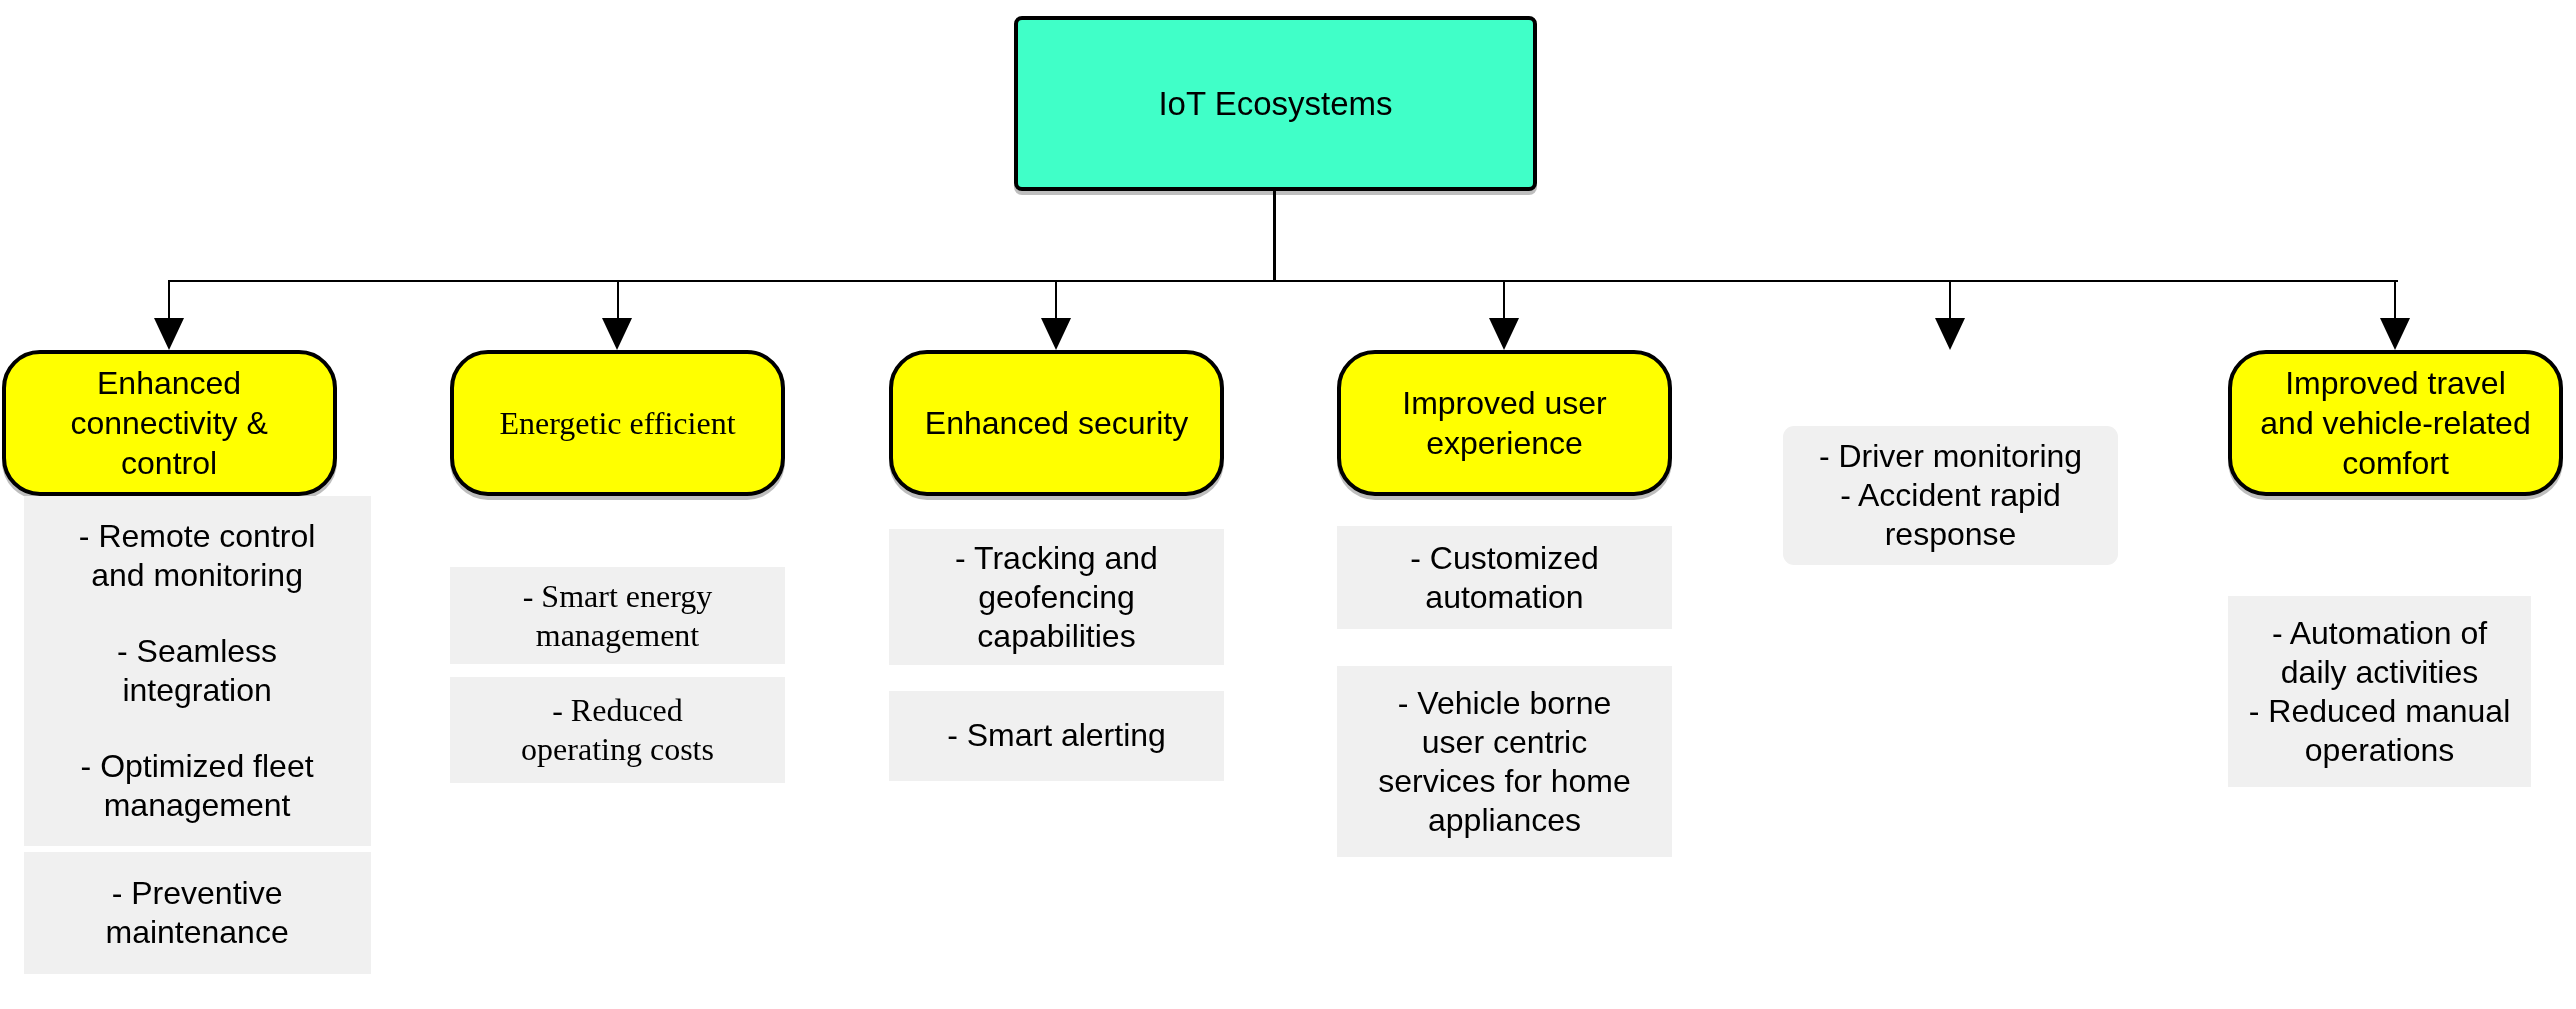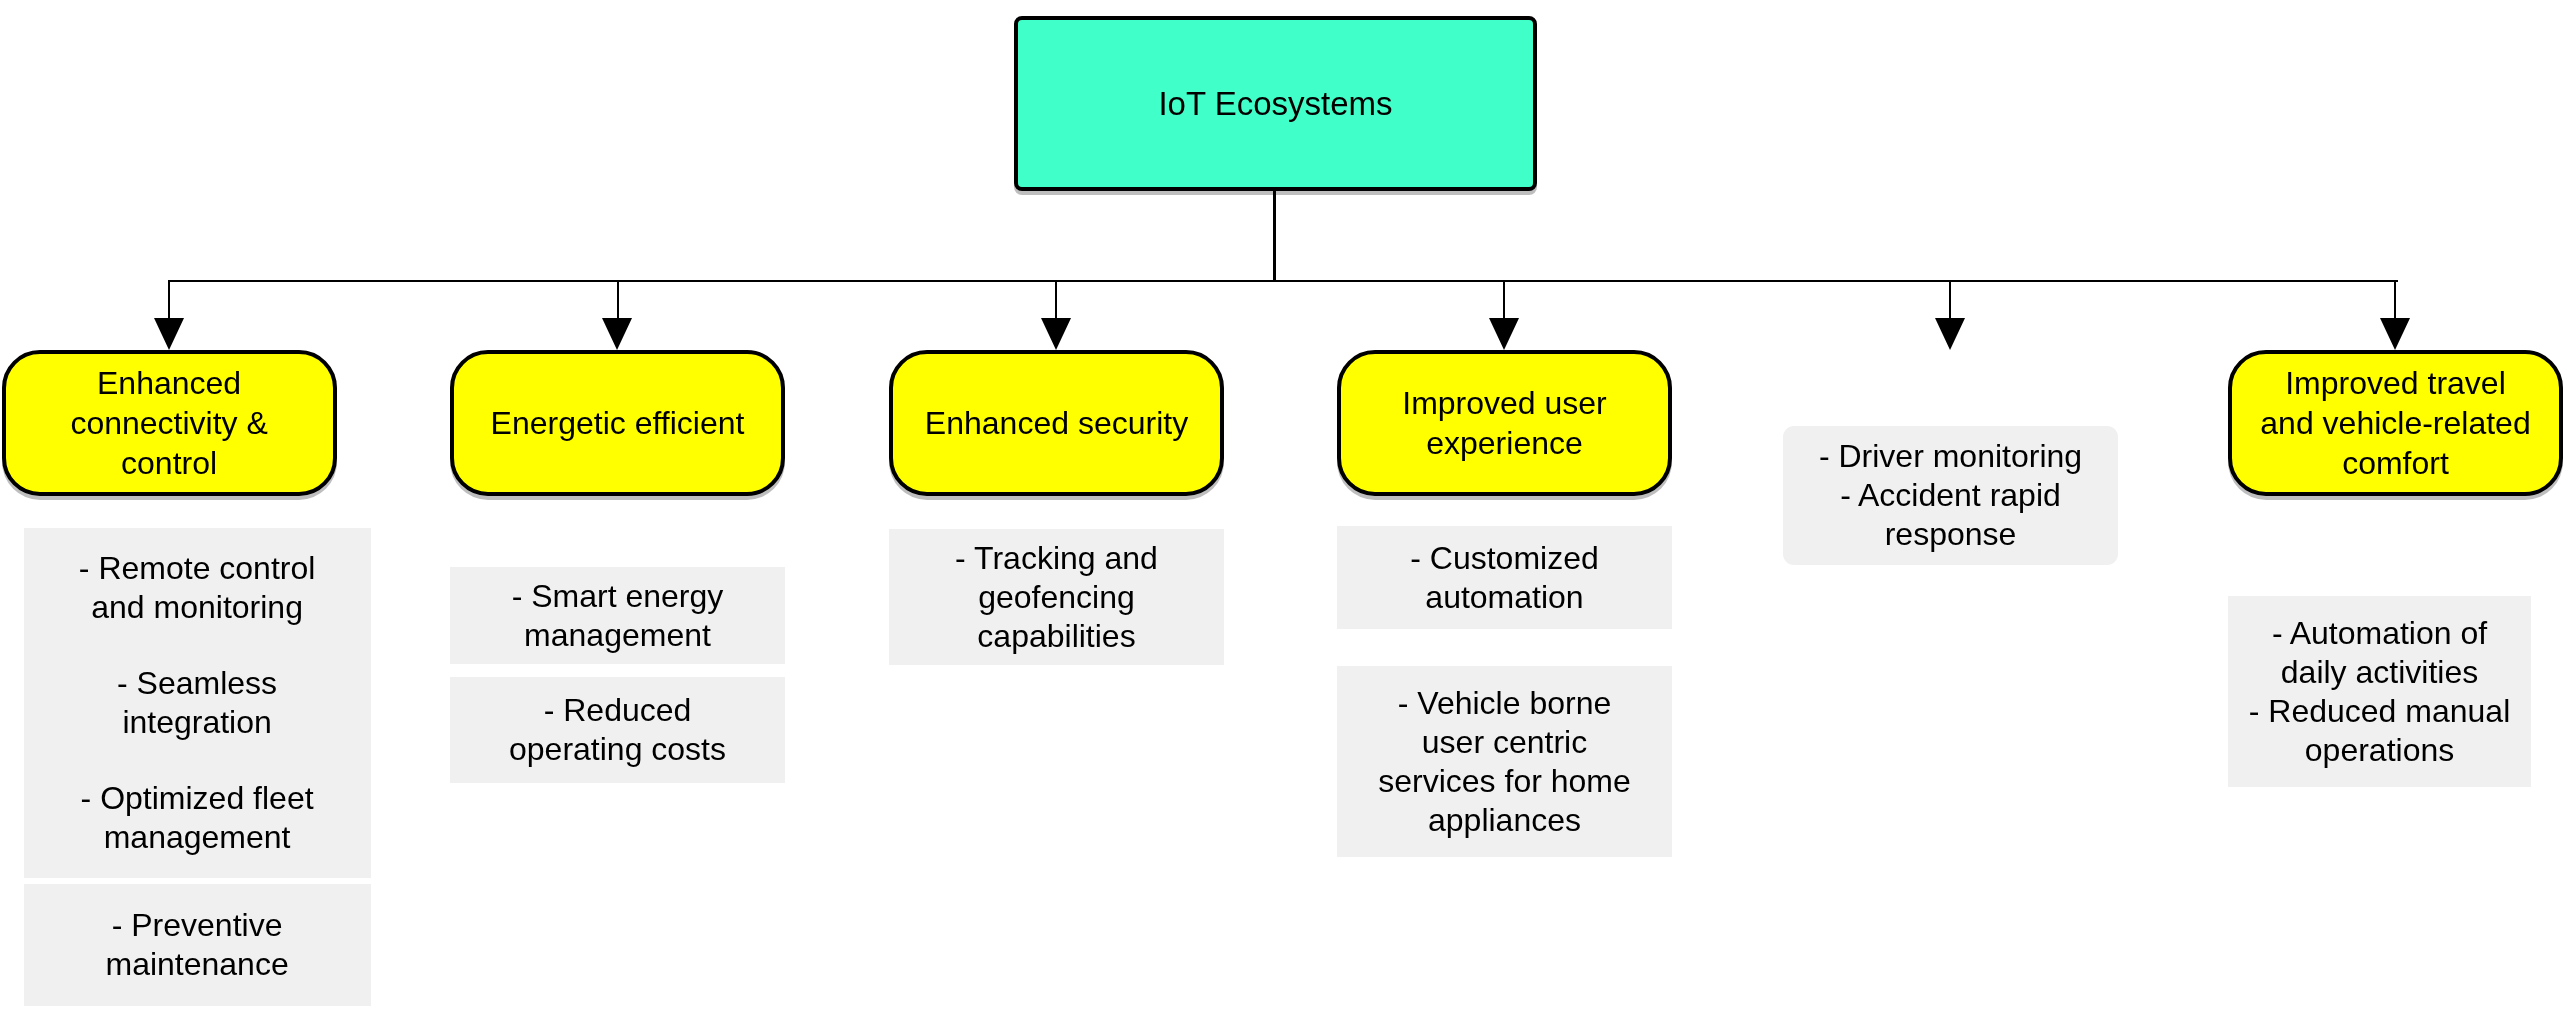--- a/index.html
+++ b/index.html
@@ -18,37 +18,37 @@
     position:absolute;left:1014px;top:16px;width:523px;height:175px;
     background:var(--root-fill);border:4.8px solid var(--line);border-radius:8px;
     box-sizing:border-box;display:flex;align-items:center;justify-content:center;
     font-size:33px;line-height:41px;text-align:center;
     box-shadow:0 4px 0 rgba(110,110,110,.45);
   }
   .col{
     position:absolute;top:350px;width:335px;
     display:flex;flex-direction:column;align-items:center;
   }
-  .c1{left:1.6px;}.c2{left:450px;}.c3{left:889px;}.c4{left:1337px;}.c5{left:1783px;}.c6{left:2228px;}
+  .c1{left:1.6px;}.c2{left:450px;font-family:Liberation Serif, serif;}.c3{left:889px;}.c4{left:1337px;}.c5{left:1783px;}.c6{left:2228px;}
   .node{
     width:100%;height:146px;background:var(--branch-fill);
     border:4px solid var(--line);border-radius:38px;box-sizing:border-box;
     display:flex;align-items:center;justify-content:center;text-align:center;
     font-size:32px;line-height:40px;padding:6.4px 24px;
     box-shadow:0 4px 0 rgba(110,110,110,.45);
   }
   .node span, .gbox .item{white-space:pre-line;}
   
   .gbox{
     width:100%;background:var(--list-bg);box-sizing:border-box;
     text-align:center;font-size:32px;line-height:39px;padding:14.3px 4.8px;
   }
   .spaced .item + .item{margin-top:37px;}
   .c1 .gbox{width:347px;align-self:flex-start;margin-left:22px;}
-  .c1 .b1{margin-top:32px;padding:21px 3.2px;}
+  .c1 .b1{padding:21px 3.2px;}
   .c1 .b2{margin-top:6.4px;padding:22px 3.2px;}
   .c2 .b1{margin-top:71px;padding:9.6px 4.8px;}
   .c2 .b2{margin-top:12.7px;padding:14.3px 4.8px;}
   .c3 .b1{margin-top:33px;padding:9.6px 4.8px;}
   .c3 .b2{margin-top:25.5px;padding:25.5px 4.8px;}
   .c4 .b1{margin-top:30px;padding:12.7px 4.8px;}
   .c4 .b2{margin-top:37px;padding:17.5px 4.8px;}
   .c5 .b1{margin-top:76px;padding:11px 4.8px;border-radius:11px;}
   .c6 .gbox{width:303px;align-self:flex-start;}
   .c6 .b1{margin-top:100px;padding:17.5px 4.8px;}
@@ -125,20 +125,23 @@
 
   <div class="col c3">
     <div class="node">
       <span>Enhanced security</span>
     </div>
     <div class="gbox b1">
       <div class="item">- Tracking and
 geofencing
 capabilities</div>
     </div>
+    <div class="gbox b2">
+      <div class="item">- Smart alerting</div>
+    </div>
   </div>
 
   <div class="col c4">
     <div class="node">
       <span>Improved user
 experience</span>
     </div>
     <div class="gbox b1">
       <div class="item">- Customized
 automation</div>

